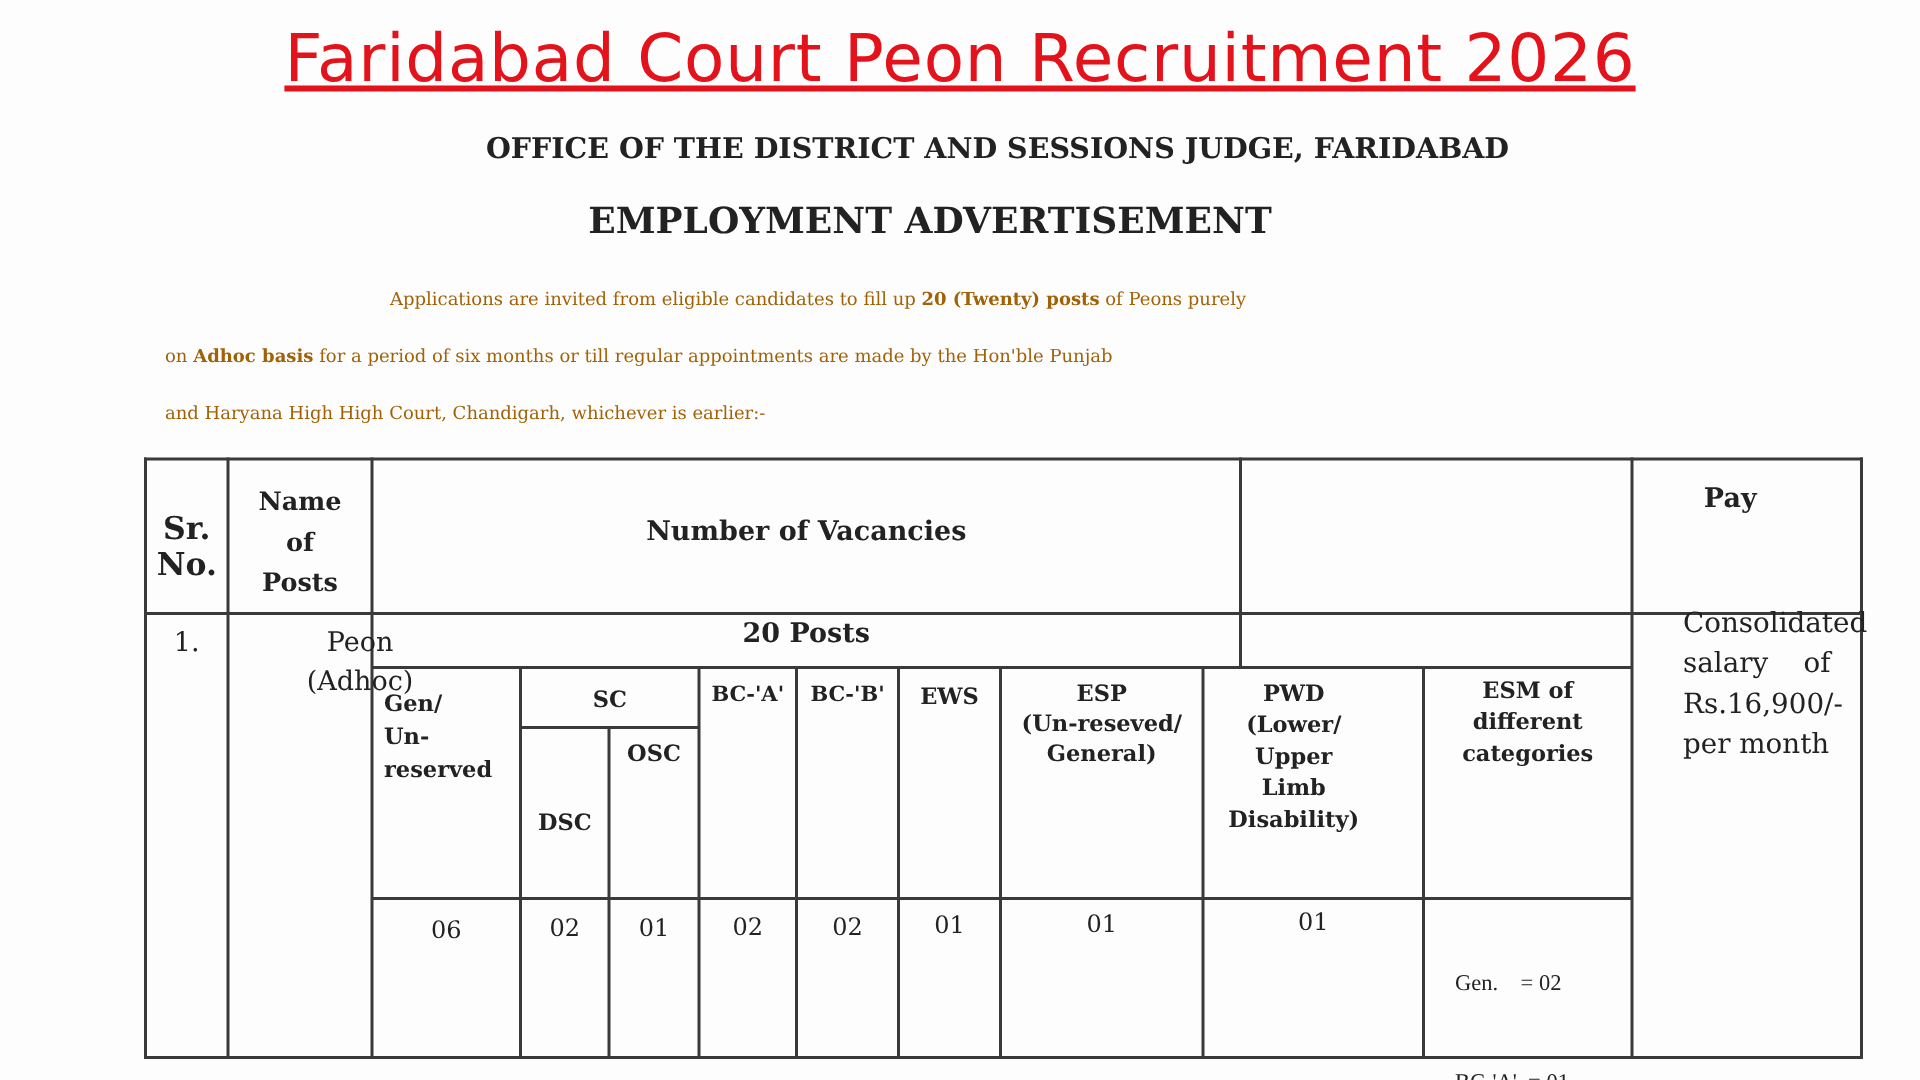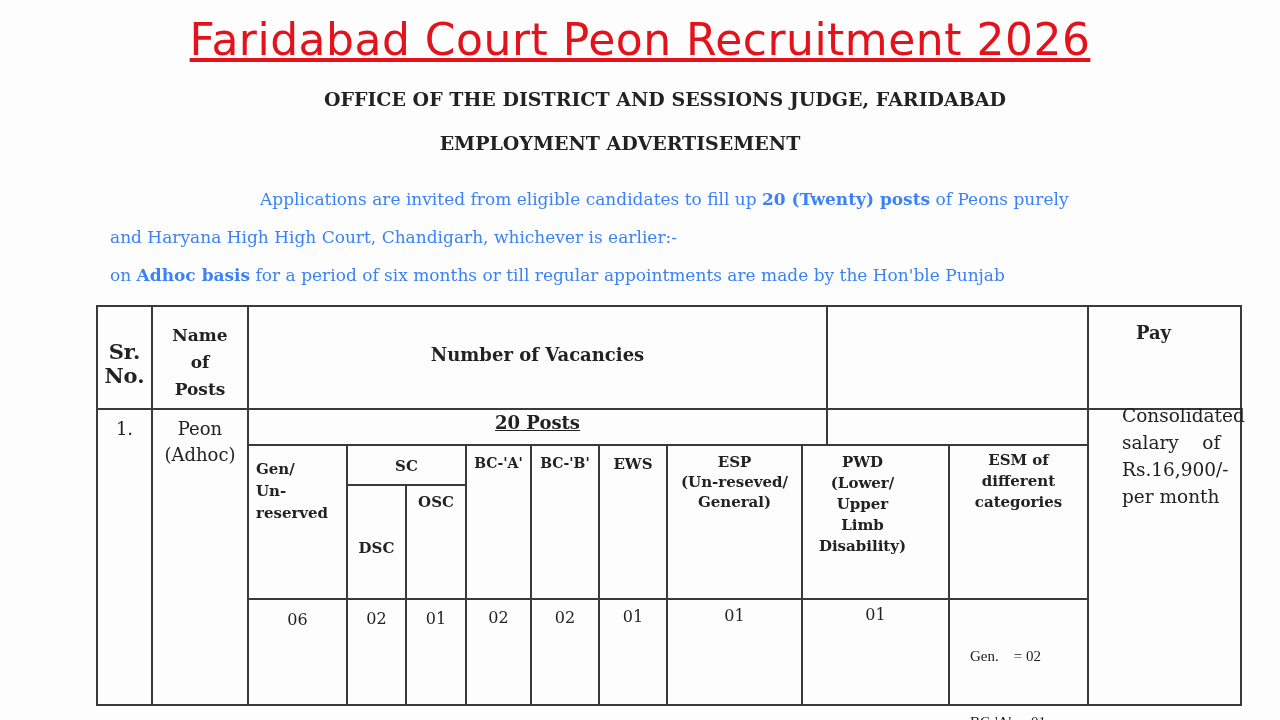--- a/index.html
+++ b/index.html
@@ -1,42 +1,42 @@
 <!DOCTYPE html>
 <html><head>
 <meta charset="utf-8">
 <style>
   html,body{margin:0;padding:0;}
   body{width:1280px;height:720px;background:#fdfdfd;position:relative;overflow:hidden;font-family:"DejaVu Serif",serif;color:#1e1e1e;}
   .abs{position:absolute;}
   .title{left:0;top:14px;width:1280px;text-align:center;color:#e3121b;font-family:"DejaVu Sans",sans-serif;font-size:44px;letter-spacing:0.5px;text-decoration:underline;}
   .office{left:0;top:88px;width:1330px;text-align:center;font-weight:bold;font-size:19px;color:#222;}
-  .adv{left:0;top:132px;width:1240px;text-align:center;font-weight:bold;font-size:19px;color:#222;}
-  .para{left:110px;width:1125px;font-family:"DejaVu Serif",serif;font-size:17px;color:#3b82f6;line-height:38px;}
+  .adv{left:0;top:132px;width:1240px;text-align:center;font-weight:bold;font-size:24px;color:#222;}
+  .para{left:110px;width:1125px;font-family:"DejaVu Serif",serif;font-size:12px;color:#a16207;line-height:38px;}
   .p1{top:180px;}
   .para b{font-weight:bold;}
   .line{background:#3a3a3a;}
   .hl{height:2px;}
   .vl{width:2px;}
   .cell{font-size:15px;text-align:center;color:#222;}
   .bold{font-weight:bold;}
   .norm{font-size:17px;}
 </style>
 </head>
 <body>
 
 <div class="abs title">Faridabad Court Peon Recruitment 2026</div>
 
 <div class="abs office">OFFICE OF THE DISTRICT AND SESSIONS JUDGE, FARIDABAD</div>
 <div class="abs adv">EMPLOYMENT ADVERTISEMENT</div>
 
 <div class="abs para p1">
   <div style="padding-left:150px;white-space:nowrap;"><span>Applications are invited from eligible candidates to fill up </span><b>20 (Twenty) posts</b><span> of Peons purely</span></div>
+  <div style="white-space:nowrap;"><span>on </span><b>Adhoc basis</b><span> for a period of six months or till regular appointments are made by the Hon'ble Punjab</span></div>
   <div style="white-space:nowrap;">and Haryana High High Court, Chandigarh, whichever is earlier:-</div>
-  <div style="white-space:nowrap;"><span>on </span><b>Adhoc basis</b><span> for a period of six months or till regular appointments are made by the Hon'ble Punjab</span></div>
 </div>
 
 <div>
 
   <div class="abs line hl" style="left:96px;top:305px;width:1146px;"></div>
   <div class="abs line hl" style="left:96px;top:408px;width:1146px;"></div>
   <div class="abs line hl" style="left:248px;top:444px;width:840px;"></div>
   <div class="abs line hl" style="left:346px;top:484px;width:120px;"></div>
   <div class="abs line hl" style="left:248px;top:598px;width:840px;"></div>
   <div class="abs line hl" style="left:96px;top:704px;width:1146px;"></div>
@@ -64,25 +64,25 @@
 </div>
 <div class="abs cell bold" style="left:153px;top:322px;width:94px;font-size:17px;line-height:27px;">
   <div>Name</div>
   <div>of</div>
   <div>Posts</div>
 </div>
 <div class="abs cell bold" style="left:249px;top:344px;width:577px;font-size:18px;">Number of Vacancies</div>
 <div class="abs cell bold" style="left:1066px;top:322px;width:175px;font-size:18px;">Pay</div>
 
 <div class="abs cell norm" style="left:98px;top:418px;width:53px;font-size:18px;">1.</div>
-<div class="abs cell norm" style="left:153px;top:416px;width:94px;font-size:18px;line-height:26px;">
+<div class="abs cell norm" style="left:153px;top:416px;width:94px;font-size:18px;line-height:26px;padding-left:40px;">
   <div>Peon</div>
   <div>(Adhoc)</div>
 </div>
-<div class="abs cell bold" style="left:249px;top:412px;width:577px;font-size:18px;text-decoration:underline;">20 Posts</div>
+<div class="abs cell bold" style="left:249px;top:412px;width:577px;font-size:18px;">20 Posts</div>
 <div class="abs" style="left:1094px;top:402px;width:145px;font-size:18.5px;line-height:27px;color:#222;margin-left:28px;">
   <div>Consolidated</div>
   <div style="white-space:pre;">salary    of</div>
   <div>Rs.16,900/-</div>
   <div>per month</div>
 </div>
 
 <div class="abs bold" style="left:256px;top:458px;width:88px;font-size:15px;line-height:22px;color:#222;">
   <div>Gen/</div>
   <div>Un-</div>

